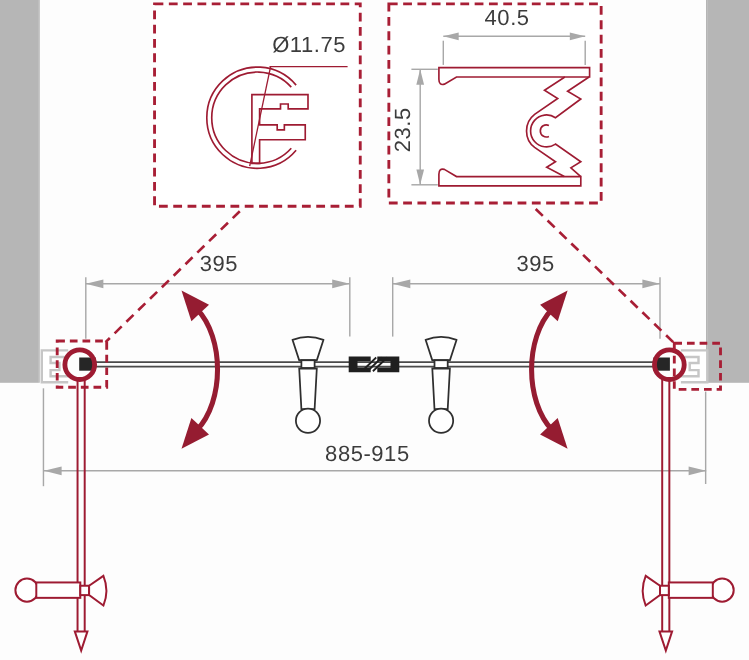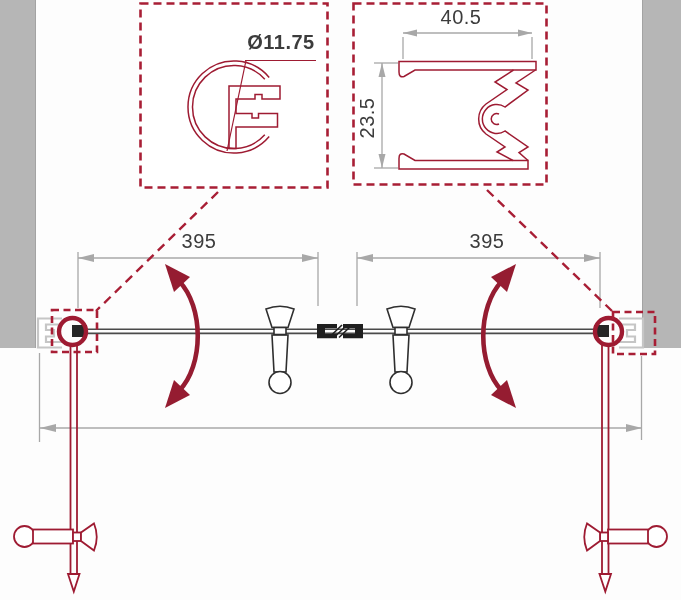--- a/index.html
+++ b/index.html
@@ -181,24 +181,25 @@
     <polygon points="599.5,574 611,574 605.3,591.5" fill="#ffffff"></polygon>
     <g>
       <circle cx="656.5" cy="536.5" r="10.5" fill="#ffffff"></circle>
       <rect x="608" y="529.5" width="40" height="14" fill="#ffffff"></rect>
       <rect x="600" y="532.5" width="8" height="8.5" fill="#ffffff"></rect>
       <path d="M 600,532.5 L 587,523.5 Q 581.5,537 587,550.5 L 600,541 Z" fill="#ffffff"></path>
     </g>
   </g>
 </svg>
 
-<span class="dim-label" style="left:281px;top:42px;font-weight:bold;">Ø11.75</span>
+<span class="dim-label" style="left:281px;top:42px;">Ø11.75</span>
 
 <span class="dim-label" style="left:461px;top:17px;">40.5</span>
 
 <span class="dim-label rot" style="left:367px;top:118px;">23.5</span>
 
 <span class="dim-label" style="left:199px;top:241px;">395</span>
 
 <span class="dim-label" style="left:487px;top:241px;">395</span>
 
+<span class="dim-label" style="left:334px;top:414px;">885-915</span>
 
 </div>
 
 </body></html>

